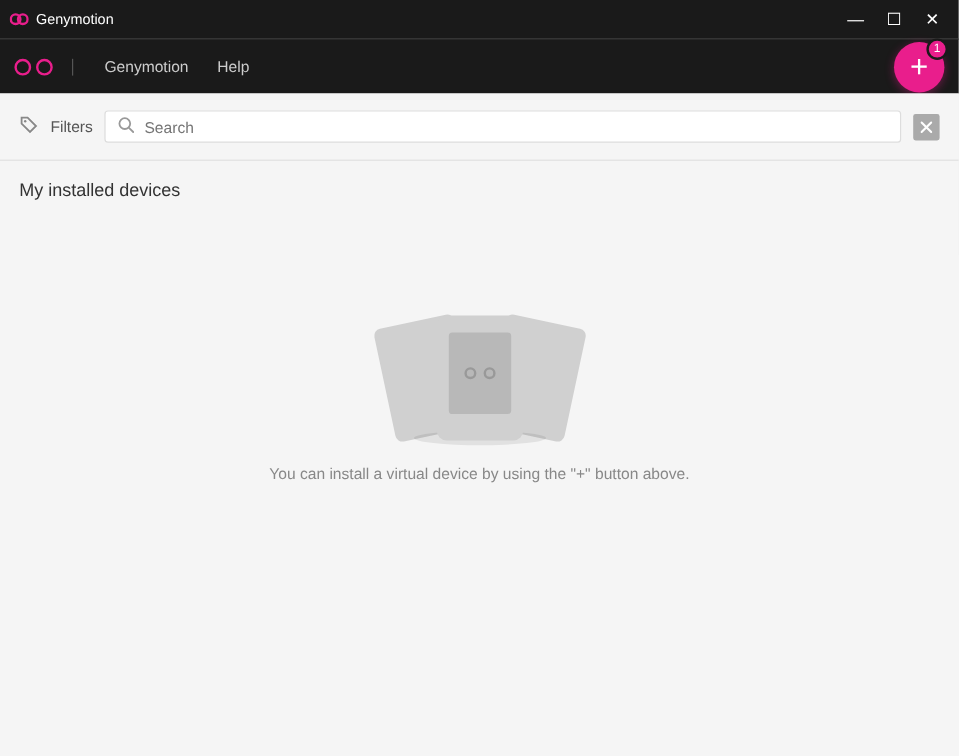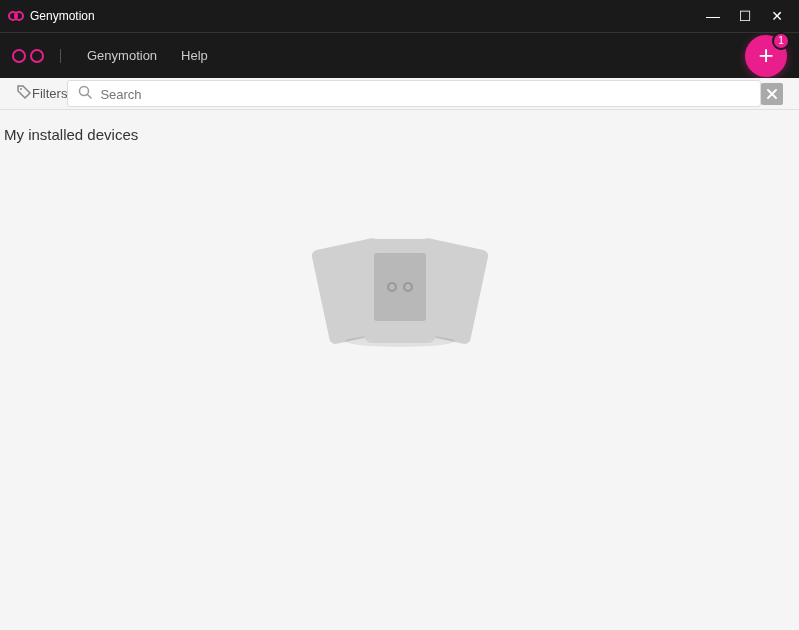--- a/index.html
+++ b/index.html
@@ -146,24 +146,24 @@
     
     .main-content {
       background: #f5f5f5;
       height: calc(630px - 78px);
       position: relative;
     }
 
     
     .filters-bar {
       background: #f5f5f5;
-      padding: 2px 16px;
-      display: flex;
-      align-items: center;
-      gap: 0;
+      padding: 14px 16px;
+      display: flex;
+      align-items: center;
+      gap: 10px;
       border-bottom: 1px solid #e0e0e0;
     }
 
     .filters-label {
       color: #555;
       font-size: 13px;
       display: flex;
       align-items: center;
       gap: 6px;
     }
@@ -207,21 +207,21 @@
       color: white;
       font-size: 13px;
       cursor: pointer;
       display: flex;
       align-items: center;
       justify-content: center;
     }
 
     
     .content-section {
-      padding: 16px 4px;
+      padding: 16px 16px;
     }
 
     .section-title {
       font-size: 15px;
       color: #333;
       font-weight: 500;
       margin-bottom: 20px;
     }
 
     
@@ -398,16 +398,17 @@
         <div class="device-card device-right"></div>
 
         <div class="device-card device-center">
           <div class="device-screen">
             <div class="device-dot"></div>
             <div class="device-dot"></div>
           </div>
         </div>
         <div class="device-shadow"></div>
       </div>
+      <p class="empty-state-text">You can install a virtual device by using the "+" button above.</p>
     </div>
   </div>
 
 </div>
 
 </body></html>

